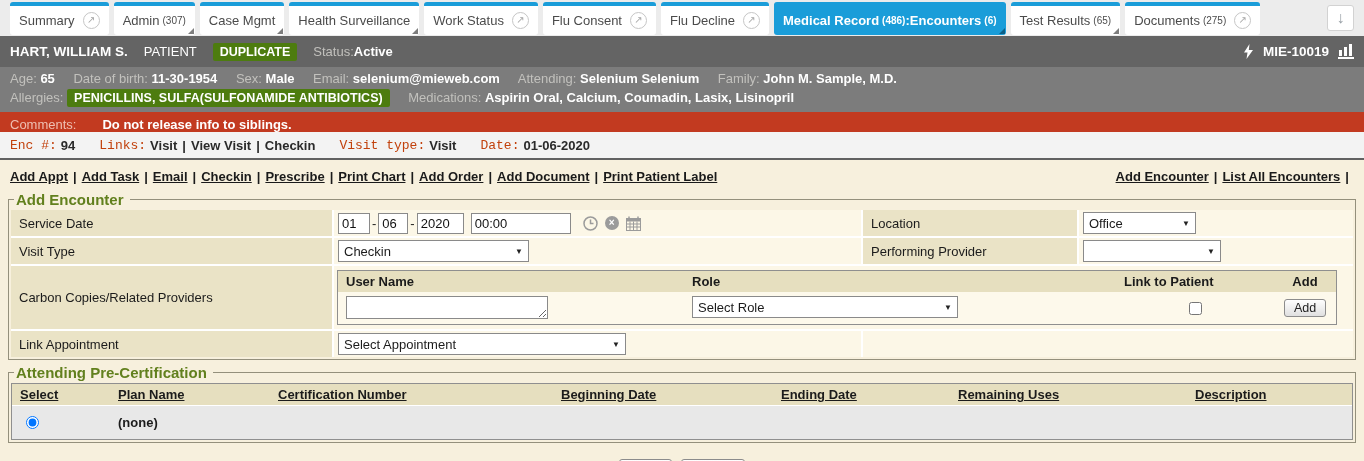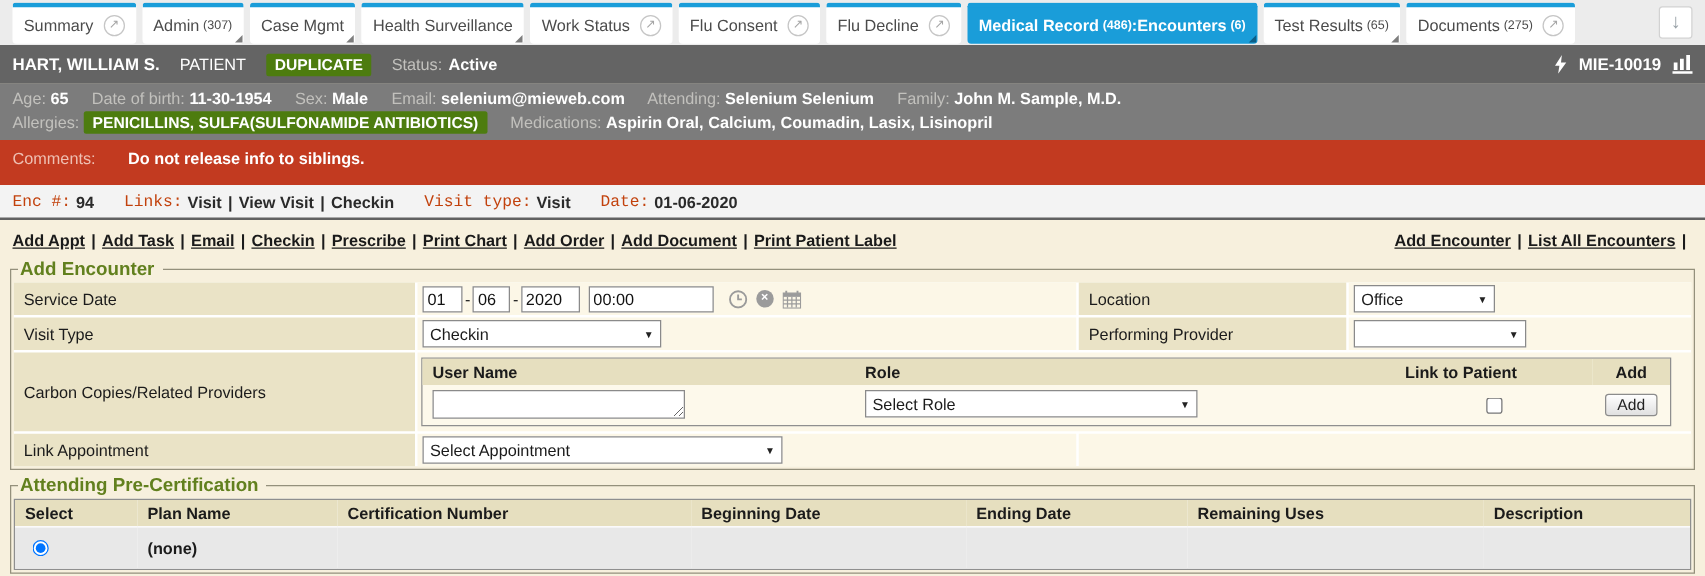--- a/index.html
+++ b/index.html
@@ -34,21 +34,21 @@
   .pt-id { font-weight:bold; font-size:13.5px; }
   .chart-icon { border-bottom:2px solid #fff; padding-bottom:1px; display:flex; cursor:pointer; }
 
   
   .demo { background:#7c7c7c; color:#fff; padding:2px 10px 4px; }
   .demo-row { line-height:19px; white-space:nowrap; }
   .demo-row .fld { margin-right:15px; }
   .demo b { font-weight:bold; }
 
   
-  .comments { height:36px; background:#c23a20; color:#fff; display:flex; align-items:flex-start; padding:7px 10px; }
+  .comments { height:20px; background:#c23a20; color:#fff; display:flex; align-items:flex-end; padding:0 10px; }
   .comments .lab { color:#eebfb2; margin-right:26px; }
   .comments .val { font-weight:bold; }
 
   
   .encbar { height:28px; background:#f3f3f3; border-bottom:2px solid #616161; display:flex; align-items:center; padding:0 10px; color:#2a2a2a; }
   .encbar .lab { color:#c2410c; margin-right:4px;font-family:Liberation Mono, monospace; }
   .encbar b { font-weight:bold; }
   .encbar .grp { margin-right:24px; display:flex; align-items:center; }
   .encbar .psep { font-weight:bold; margin:0 5px; }
 
@@ -84,21 +84,21 @@
   .cch { background:#e6dfbf; font-weight:bold; padding:3px 8px; min-height:21px; display:flex; align-items:center; }
   .cch.center { justify-content:center; }
   .ccb { padding:4px 8px; display:flex; align-items:flex-start; min-height:32px; }
   .ccb.center { justify-content:center; align-items:center; }
   textarea.uname { width:202px; height:23px; border:1px solid #8a8a8a; resize:both; font-family:"Liberation Sans",sans-serif; font-size:13px; }
 
   .btn { background:linear-gradient(#fefefe,#e0e0e0); border:1px solid #8c8c8c; border-radius:3px;
          padding:1px 9px; font-size:12.5px; color:#222; font-family:"Liberation Sans",sans-serif; cursor:pointer; }
 
   .ins-table { display:grid; grid-template-columns:98px 160px 283px 220px 177px 237px 1fr; border:1px solid #8f8f8f; background:#fff; }
-  .insh { background:#e6dfbf; font-weight:bold; padding:3px 8px; min-height:21px; display:flex; align-items:center; }
+  .insh { background:#e6dfbf; font-weight:bold; padding:3px 8px; min-height:21px; display:flex; align-items:center;text-decoration:underline; }
   .insb { background:#e8e8e8; border-top:1px solid #fff; padding:9px 8px; min-height:24px; display:flex; align-items:center; }
   .insb b { font-weight:bold; }
 
   .footer { text-align:center; padding:12px 0 0; }
   .footer .btn { font-size:13.5px; padding:2px 10px; margin:0 3px; }
 
   svg { display:block; }
 </style>
 </head>
 <body>
@@ -151,21 +151,21 @@
     <span class="ext-icon">↗</span>
   </div>
   <div class="dl-btn">↓</div>
 </div>
 
 <div class="pt-header">
   <span class="pt-name">HART, WILLIAM S.</span>
   <span class="pt-type">PATIENT</span>
   <span class="badge">DUPLICATE</span>
   <span class="pt-status muted">Status:</span>
-  <b style="margin-left:5px">Active</b>
+  <b style="">Active</b>
   <span class="pt-right">
     <span style="display:flex">
       <svg width="11" height="15" viewBox="0 0 11 15">
           <path d="M6.5 0 L1 8.5 H4.5 L3.5 15 L10 6 H5.8 Z" fill="#fff"></path>
         </svg>
     </span>
     <span class="pt-id">MIE-10019</span>
     <span class="chart-icon">
       <svg width="16" height="12" viewBox="0 0 16 12">
           <rect x="1" y="6" width="3" height="6" fill="#fff"></rect>

